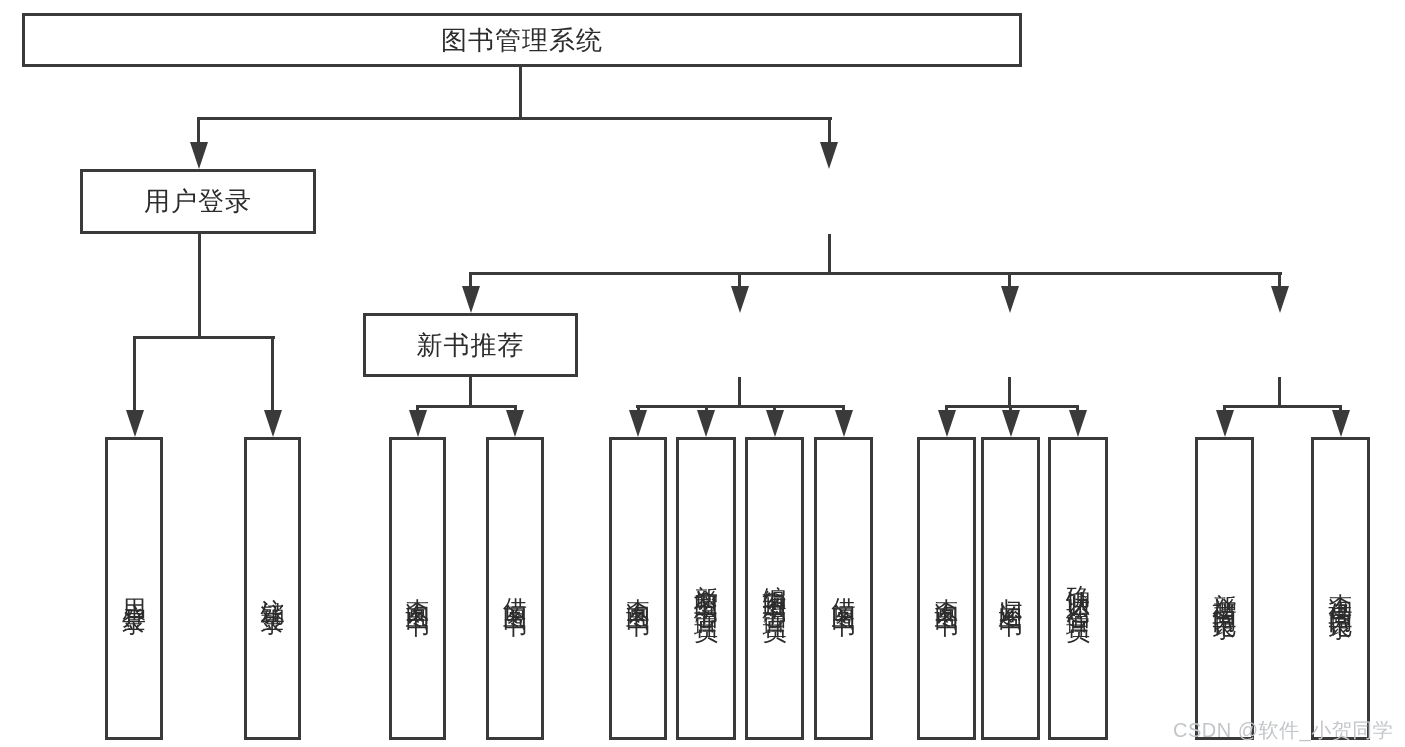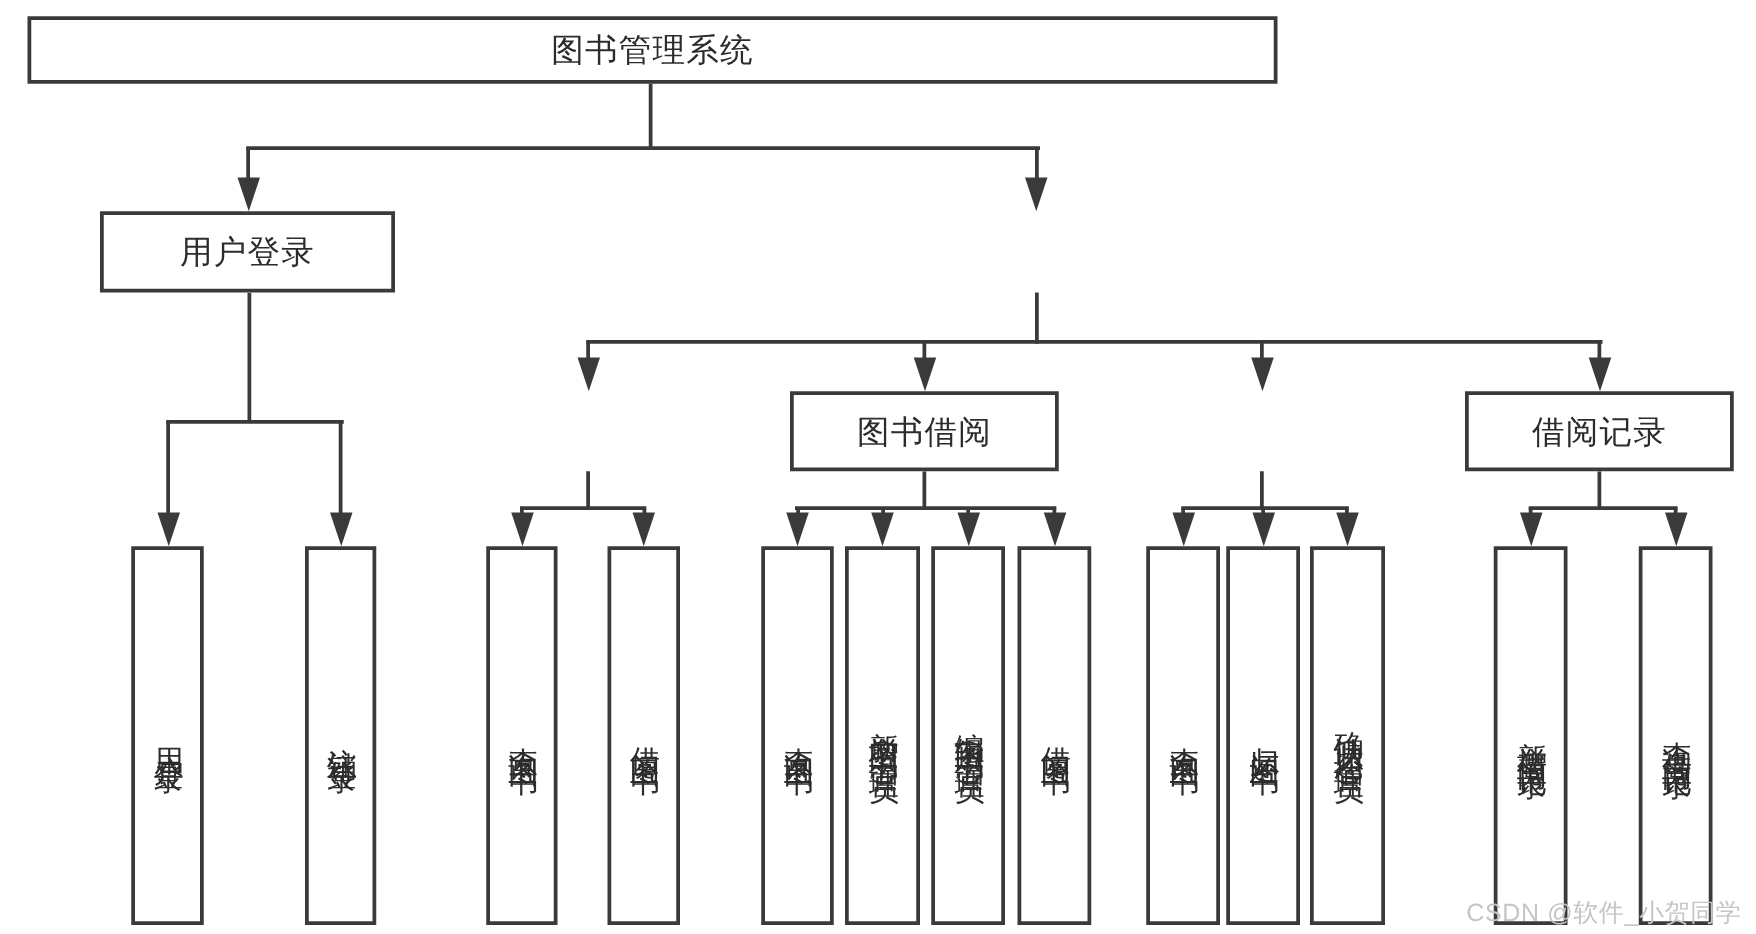--- a/index.html
+++ b/index.html
@@ -122,25 +122,22 @@
     </div>
 
   <div class="box root-box">
     <span class="h-label">图书管理系统</span>
   </div>
 
   <div class="box lv1" style="left:80px">
     <span class="h-label">用户登录</span>
   </div>
 
-  <div class="box lv2" style="left:632px">
-    <span class="h-label">图书借阅</span>
-  </div>
-  <div class="box lv2" style="left:1172px">
-    <span class="h-label">借阅记录</span>
+  <div class="box lv2" style="left:363px">
+    <span class="h-label">新书推荐</span>
   </div>
 
   <div class="box leaf" style="left:105px;width:58px">
     <span class="vtext">用户登录</span>
   </div>
   <div class="box leaf" style="left:244px;width:57px">
     <span class="vtext">注销登录</span>
   </div>
   <div class="box leaf" style="left:389px;width:57px">
     <span class="vtext">查询图书</span>

